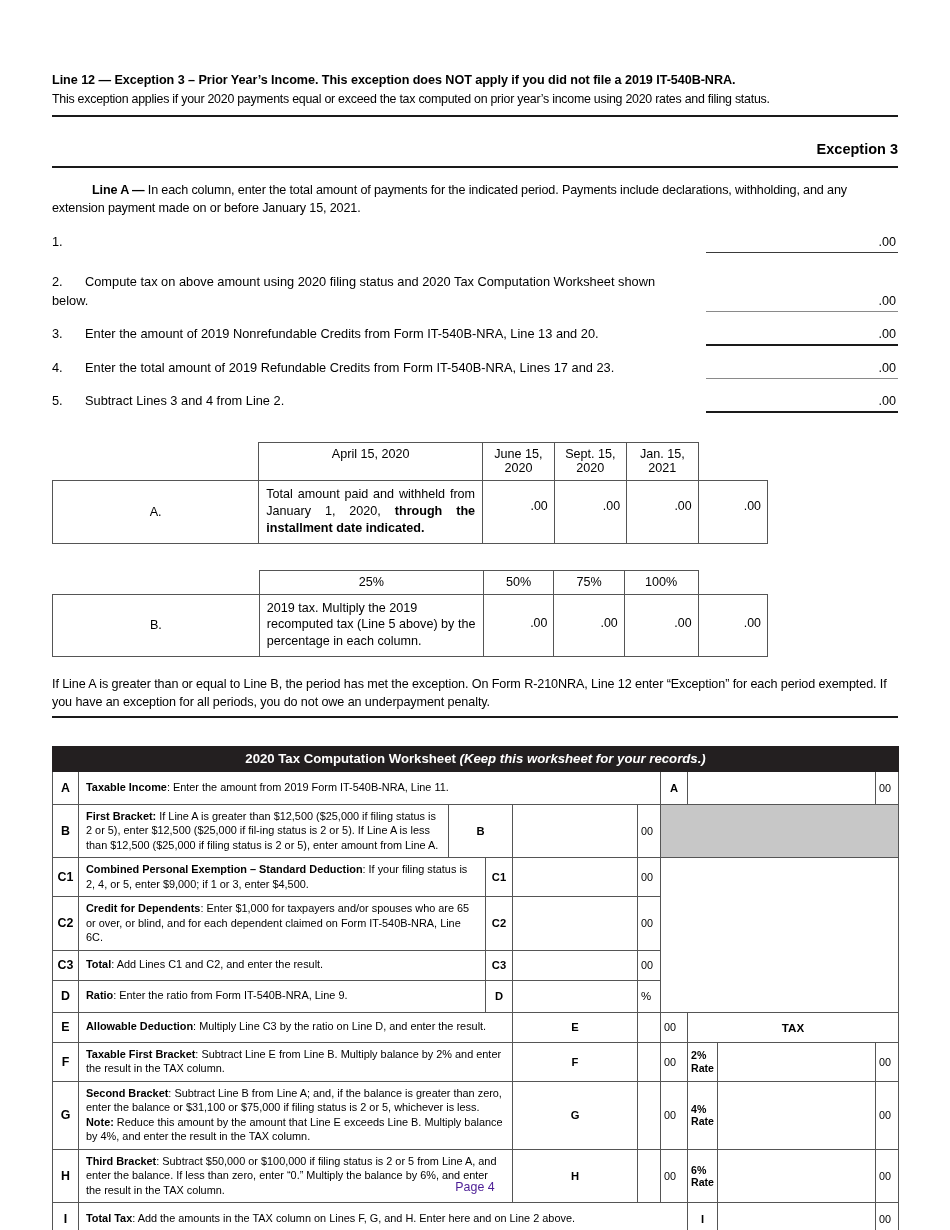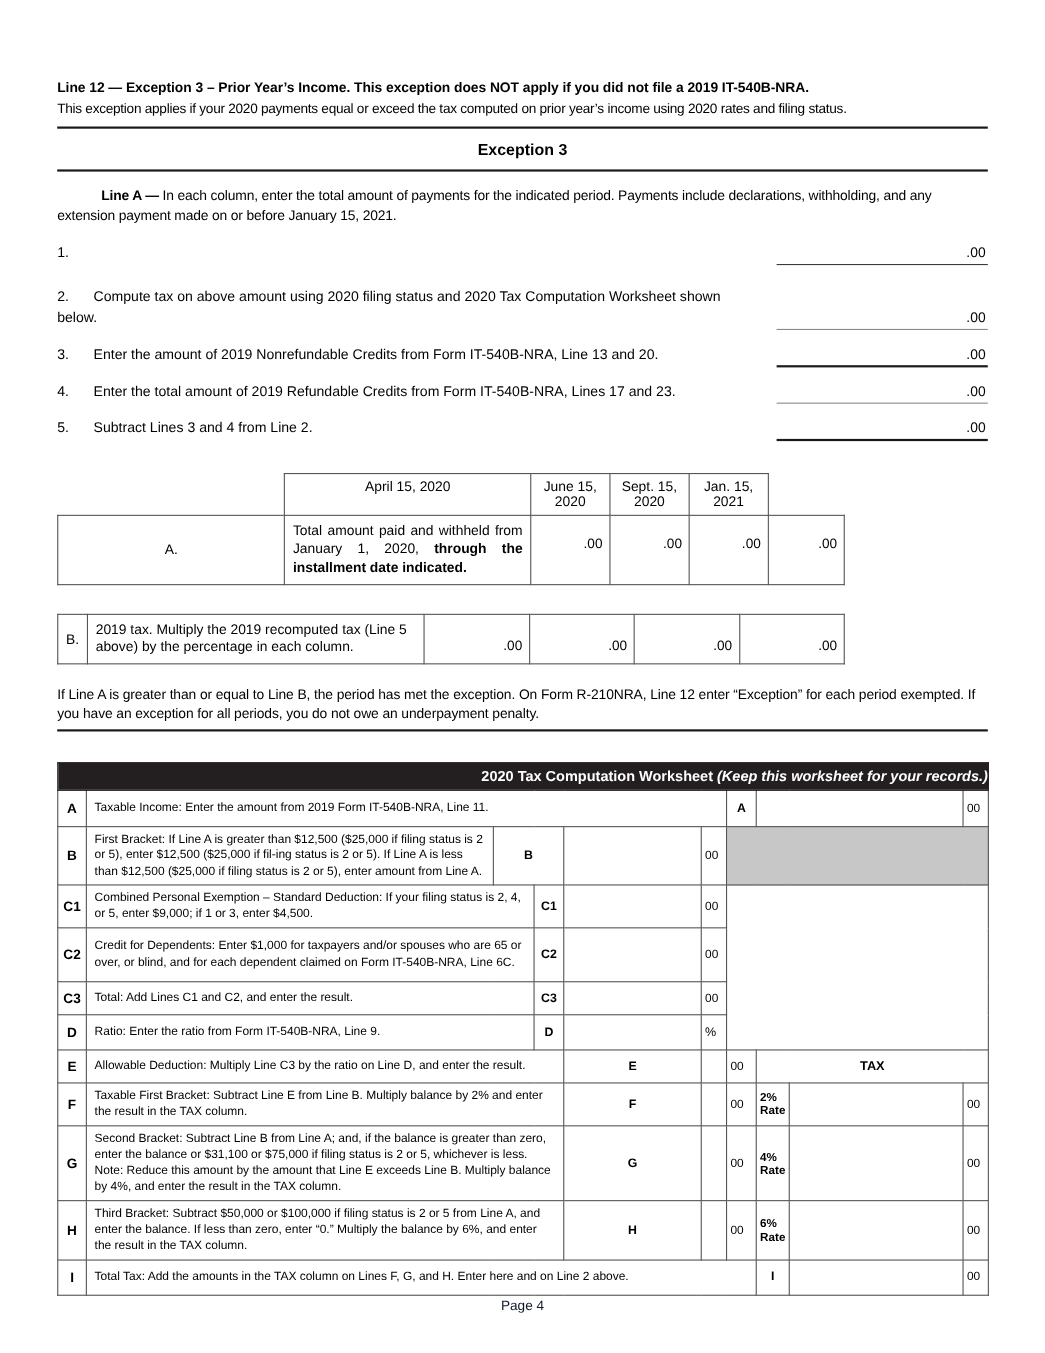--- a/index.html
+++ b/index.html
@@ -32,24 +32,24 @@
     line-height: 1.35;
     margin-top: 2px;
     letter-spacing: -0.25px;
     white-space: nowrap;
   }
   .rule-thick {
     border-top: 2.2px solid #1a1a1a;
     margin-top: 7px;
   }
   .exception-title {
-    text-align: center;
+    text-align: right;
     font-size: 14.5px;
     font-weight: bold;
-    margin-top: 12px;
+    margin-top: 24px;
   }
   .rule-thick2 {
     border-top: 2.2px solid #1a1a1a;
     margin-top: 9px;
   }
 
   .para {
     font-size: 12.6px;
     line-height: 1.42;
     margin-top: 14px;
@@ -145,40 +145,40 @@
     width: 846px;
     table-layout: fixed;
   }
   table.tcw td {
     border: 1.1px solid #555;
     vertical-align: middle;
   }
   .tcw .bar {
     background: #231f20;
     color: #ffffff;
-    text-align: right;
+    text-align: center;
     font-size: 13.2px;
     font-weight: bold;
     padding: 4px 0 5px 0;
     border: 1.1px solid #231f20;
   }
   .tcw .bar i { font-weight: bold; font-style: italic; }
   .tcw .rl {
     width: 26px;
     text-align: center;
     font-size: 12.4px;
     font-weight: bold;
   }
   .tcw .desc {
     padding: 4px 6px 5px 7px;
     font-size: 10.9px;
     line-height: 1.33;
     text-align: left;
   }
-  .tcw .desc b { font-weight: normal; }
+  .tcw .desc b { font-weight: bold; }
   .tcw .keyc {
     width: 27px;
     text-align: center;
     font-size: 11.2px;
     font-weight: bold;
   }
   .tcw .box { }
   .tcw .cents {
     width: 23px;
     text-align: left;
@@ -206,21 +206,21 @@
     padding-left: 3px;
     text-align: left;
   }
 
   .footer {
     position: absolute;
     left: 0; right: 0;
     top: 1180px;
     text-align: center;
     font-size: 12.4px;
-    color: #0f172a;
+    color: #4c1d95;
   }
 </style>
 </head>
 <body>
 
 <div class="page">
 
   <div class="hdr-line1">Line 12 — Exception 3 – Prior Year’s Income. This exception does NOT apply if you did not file a 2019 IT-540B-NRA.</div>
   <div class="hdr-line2">This exception applies if your 2020 payments equal or exceed the tax computed on prior year’s income using 2020 rates and filing status.</div>
   <div class="rule-thick"></div>
@@ -299,20 +299,27 @@
       <td class="entry">.00</td>
       <td class="entry">.00</td>
     </tr>
   </tbody>
     </table>
 
   <div class="tbl-gap2"></div>
 
   <table class="qt">
     <tbody>
+        <tr>
+      <td class="spacer"></td>
+      <td class="hdcell">25%</td>
+      <td class="hdcell">50%</td>
+      <td class="hdcell">75%</td>
+      <td class="hdcell">100%</td>
+    </tr>
     <tr>
       <td class="lblnum">B.</td>
       <td class="lbltxt" style="width:362px; text-align:left;">2019 tax. Multiply the 2019 recomputed tax (Line 5 above) by the percentage in each column.</td>
       <td class="entry b2">.00</td>
       <td class="entry b2">.00</td>
       <td class="entry b2">.00</td>
       <td class="entry b2">.00</td>
     </tr>
   </tbody>
     </table>

